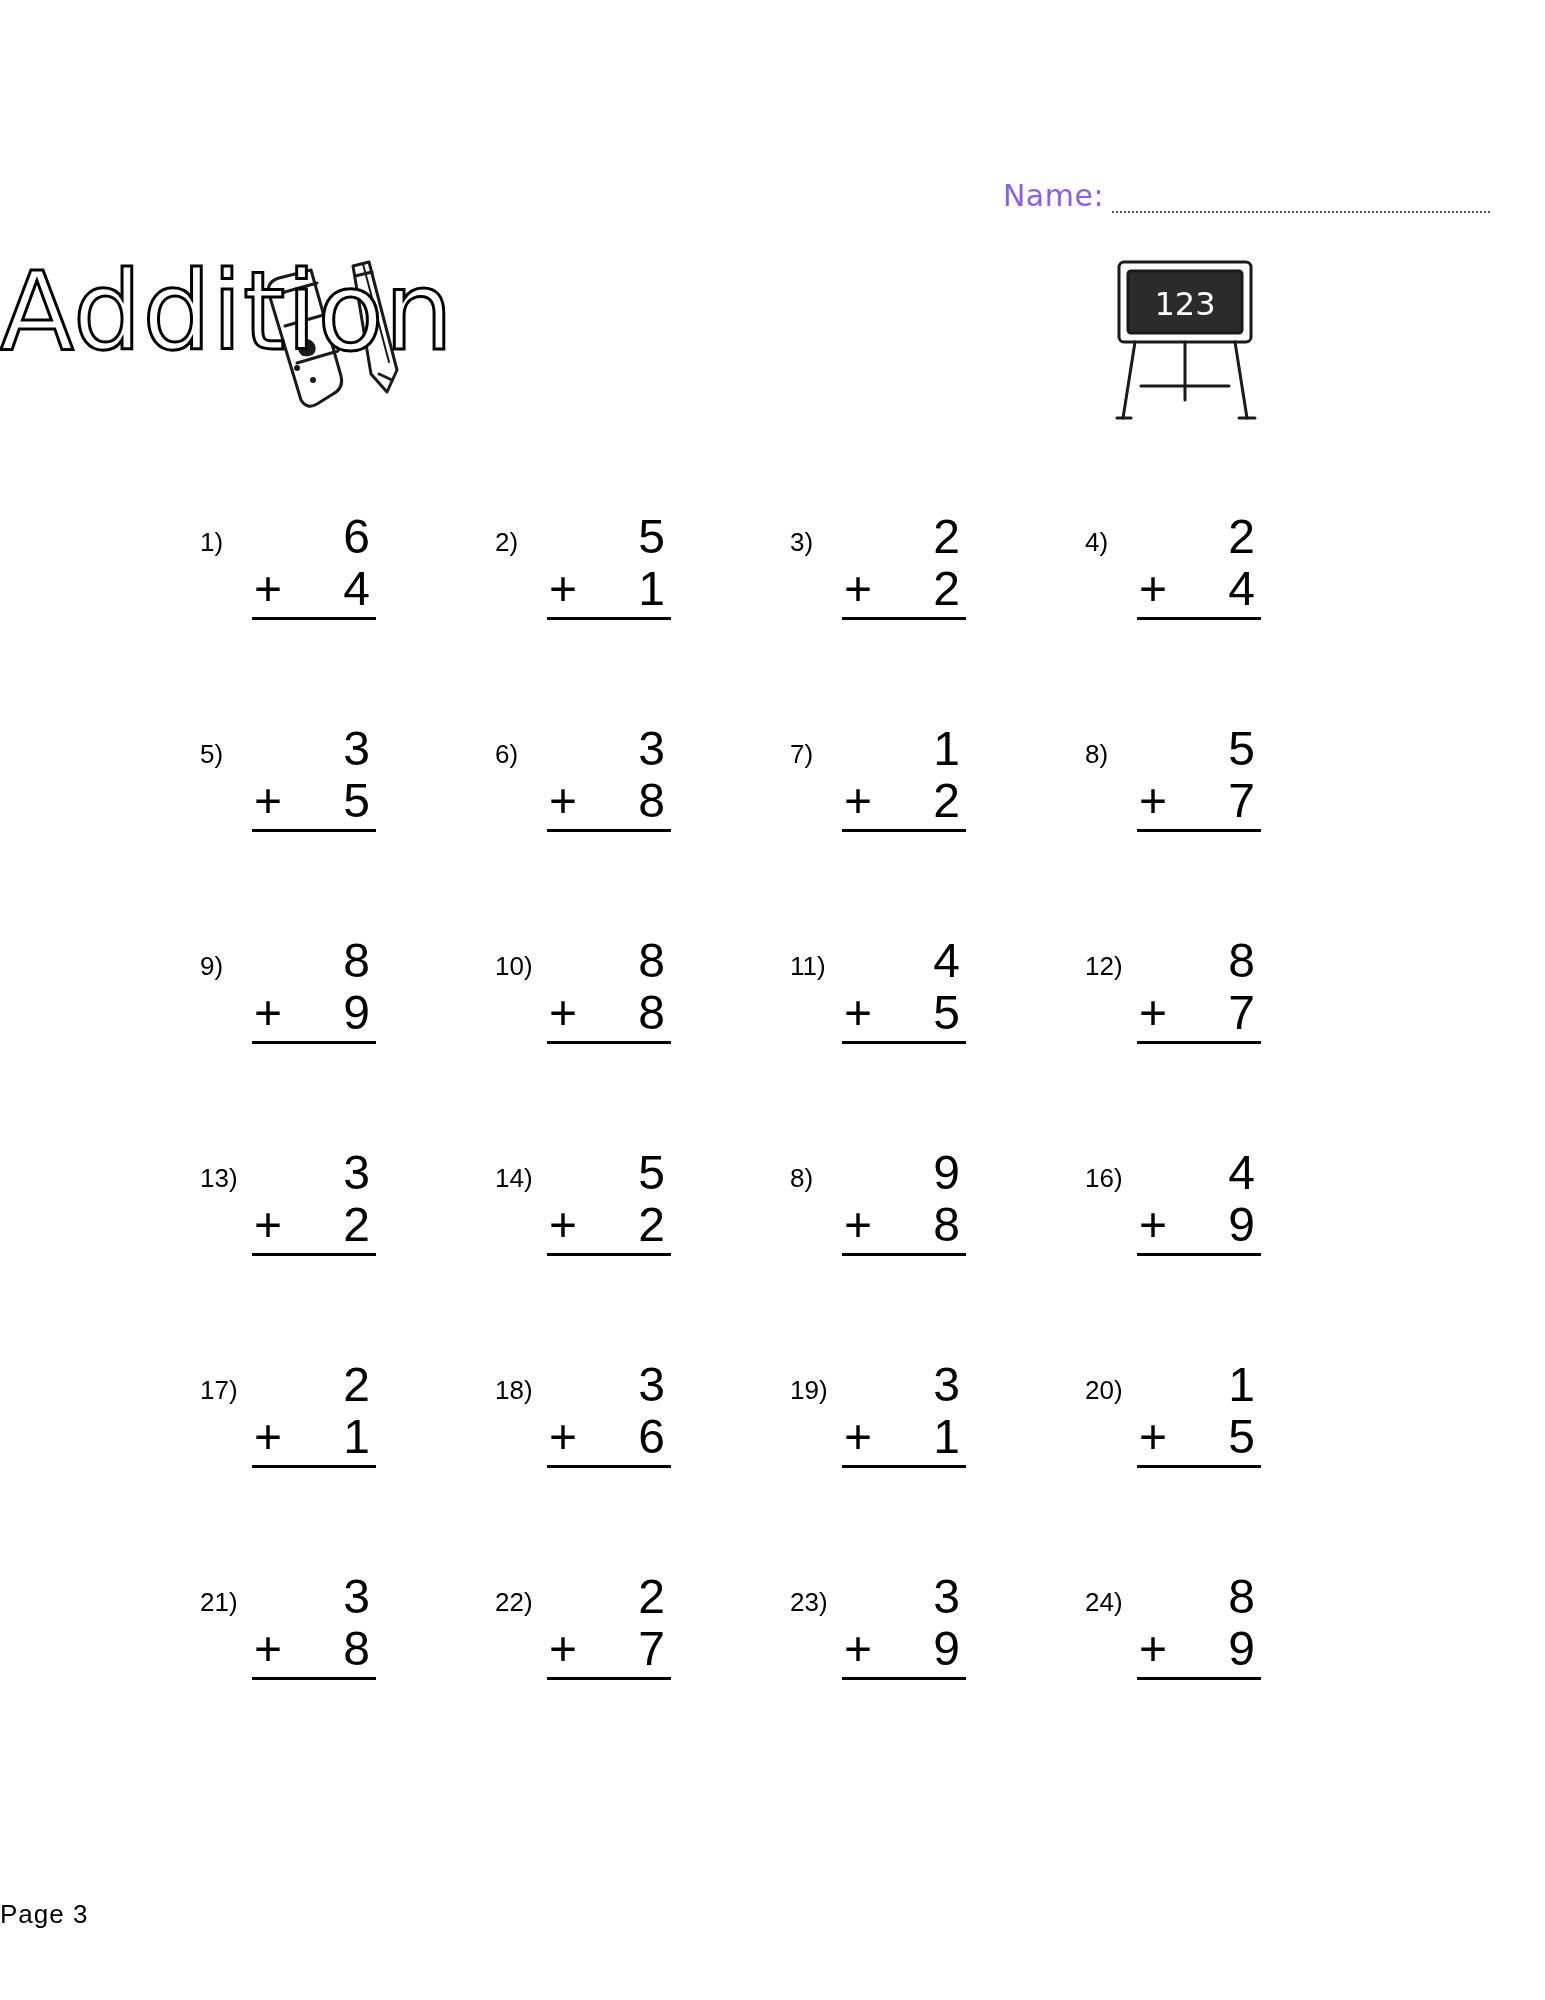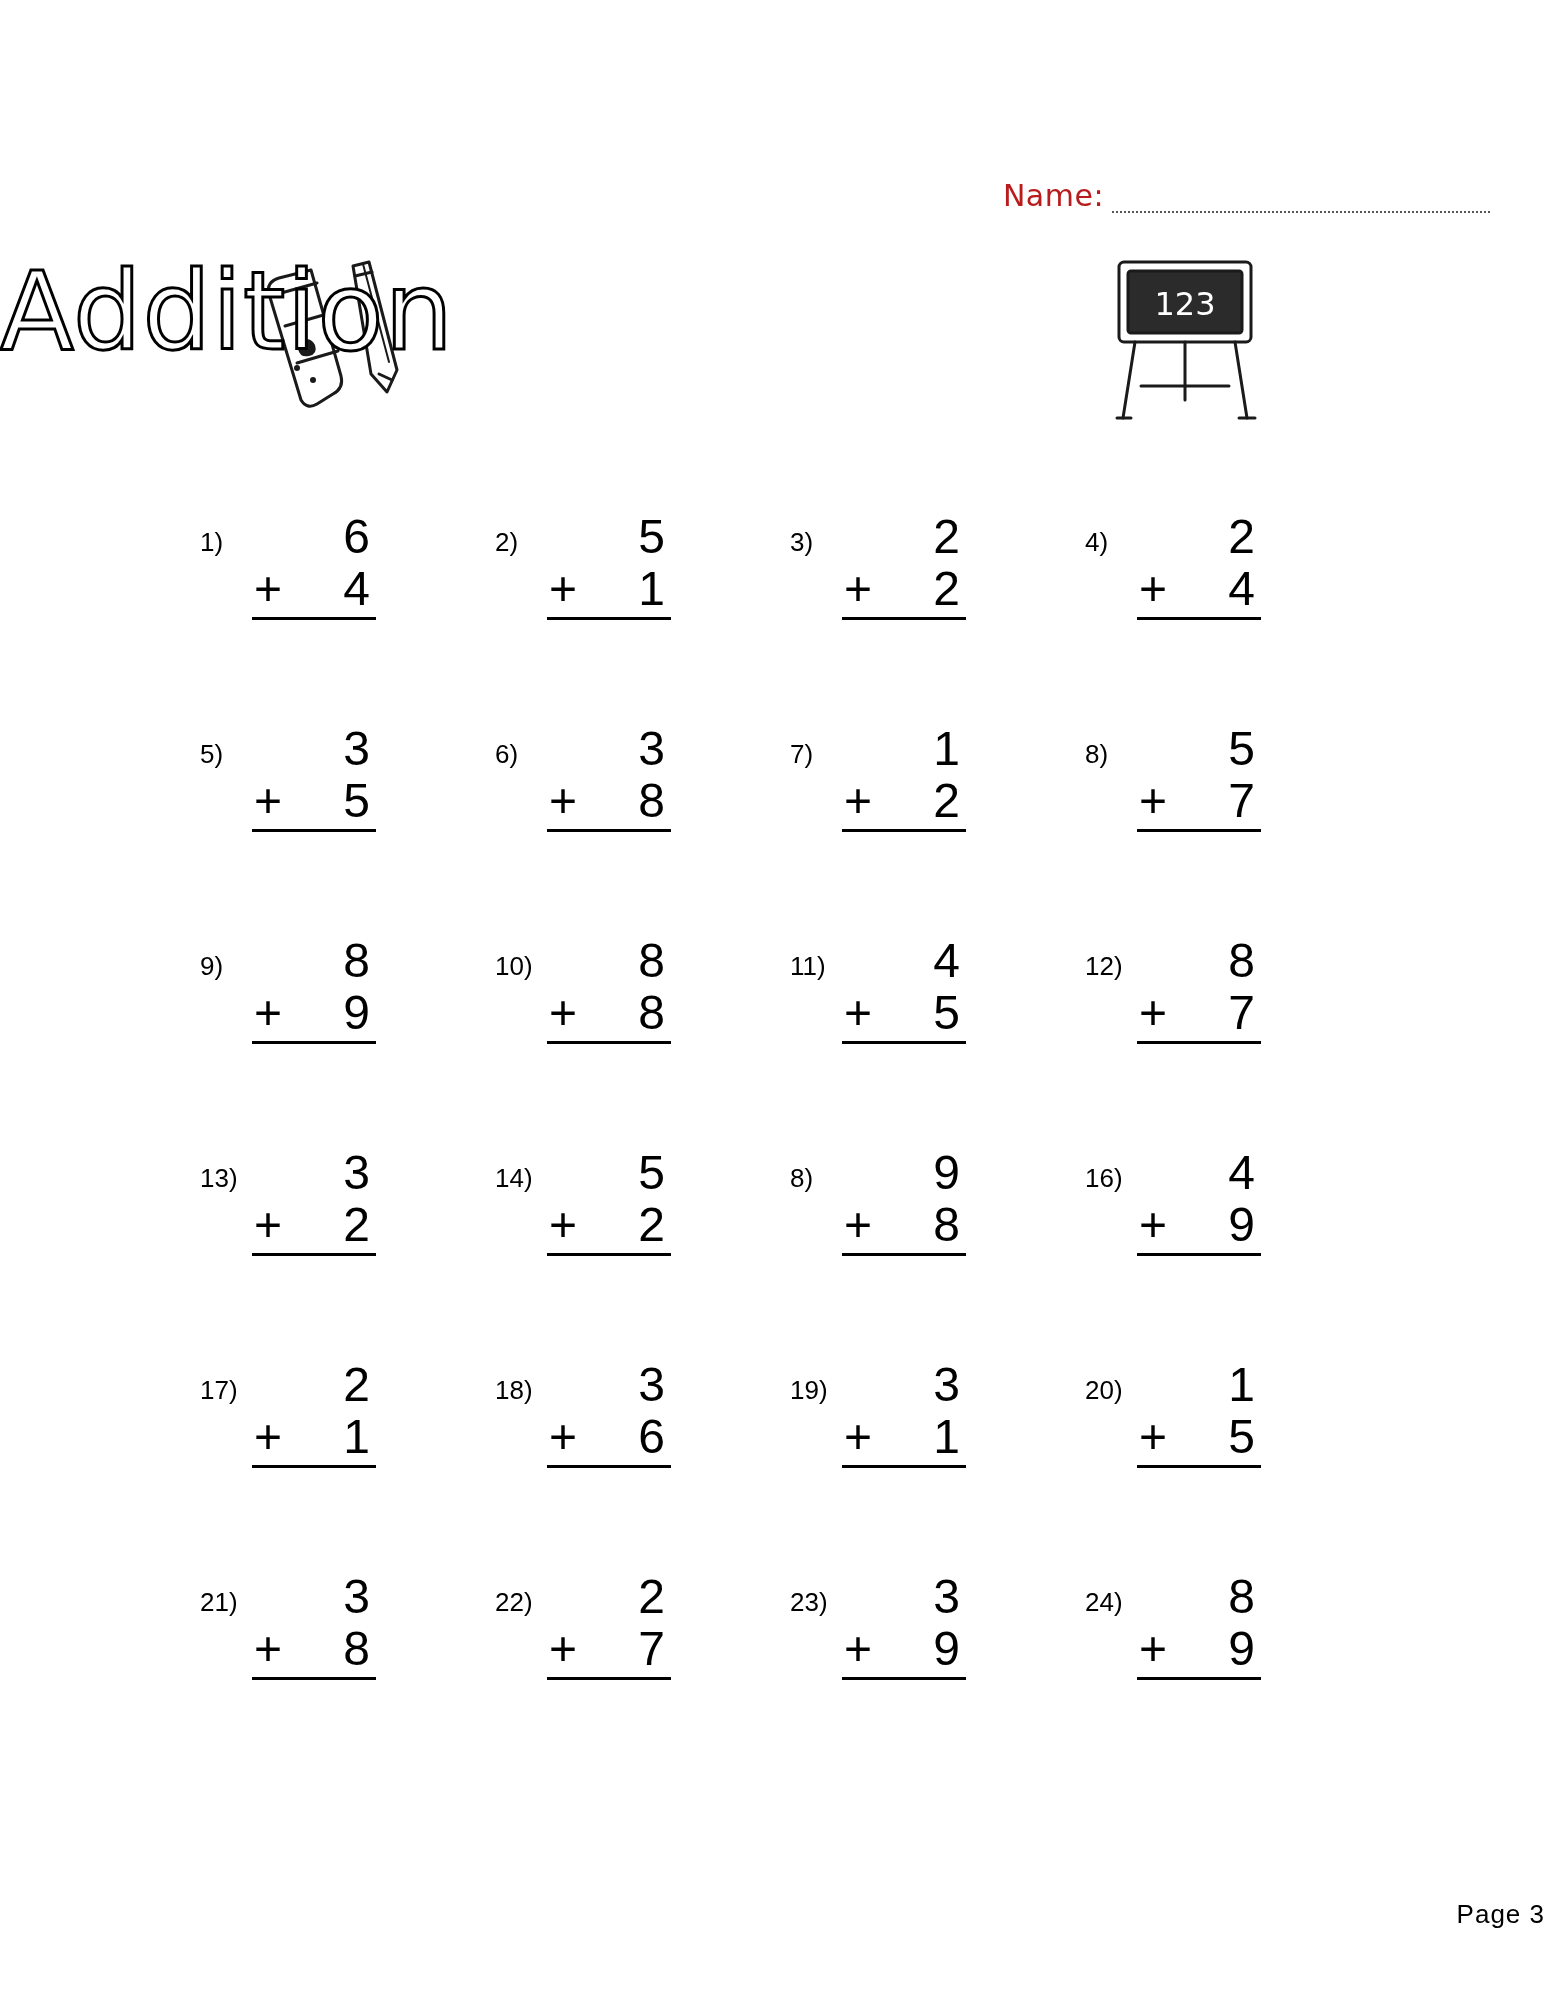--- a/index.html
+++ b/index.html
@@ -28,21 +28,21 @@
     position: absolute;
     top: 178px;
     right: 55px;
     display: flex;
     align-items: flex-end;
   }
   .name-label {
     font-size: 30px;
     letter-spacing: 0.5px;
     font-family: "DejaVu Sans", sans-serif;
-    color: #b91c1c;
+    color: #8b5cf6;
     white-space: nowrap;
   }
   .name-blank {
     width: 378px;
     margin-left: 8px;
     border-bottom: 2px dotted #555;
     height: 26px;
   }
 
   
@@ -126,21 +126,21 @@
     border-bottom: 3px solid #000;
     padding-bottom: 2px;
   }
   .sum .row2 .op { padding-left: 2px; }
 
   
   .footer {
     position: absolute;
     bottom: 70px;
     left: 0; right: 0;
-    text-align: right;
+    text-align: left;
     font-size: 26px;
     font-family: "Liberation Sans", sans-serif;
     color: #000;
     letter-spacing: 1px;
     margin-top: 8px;
   }
 </style>
 </head>
 <body>
 

